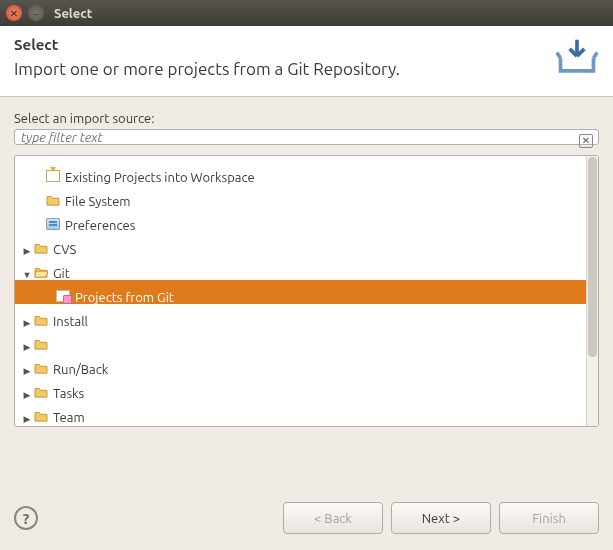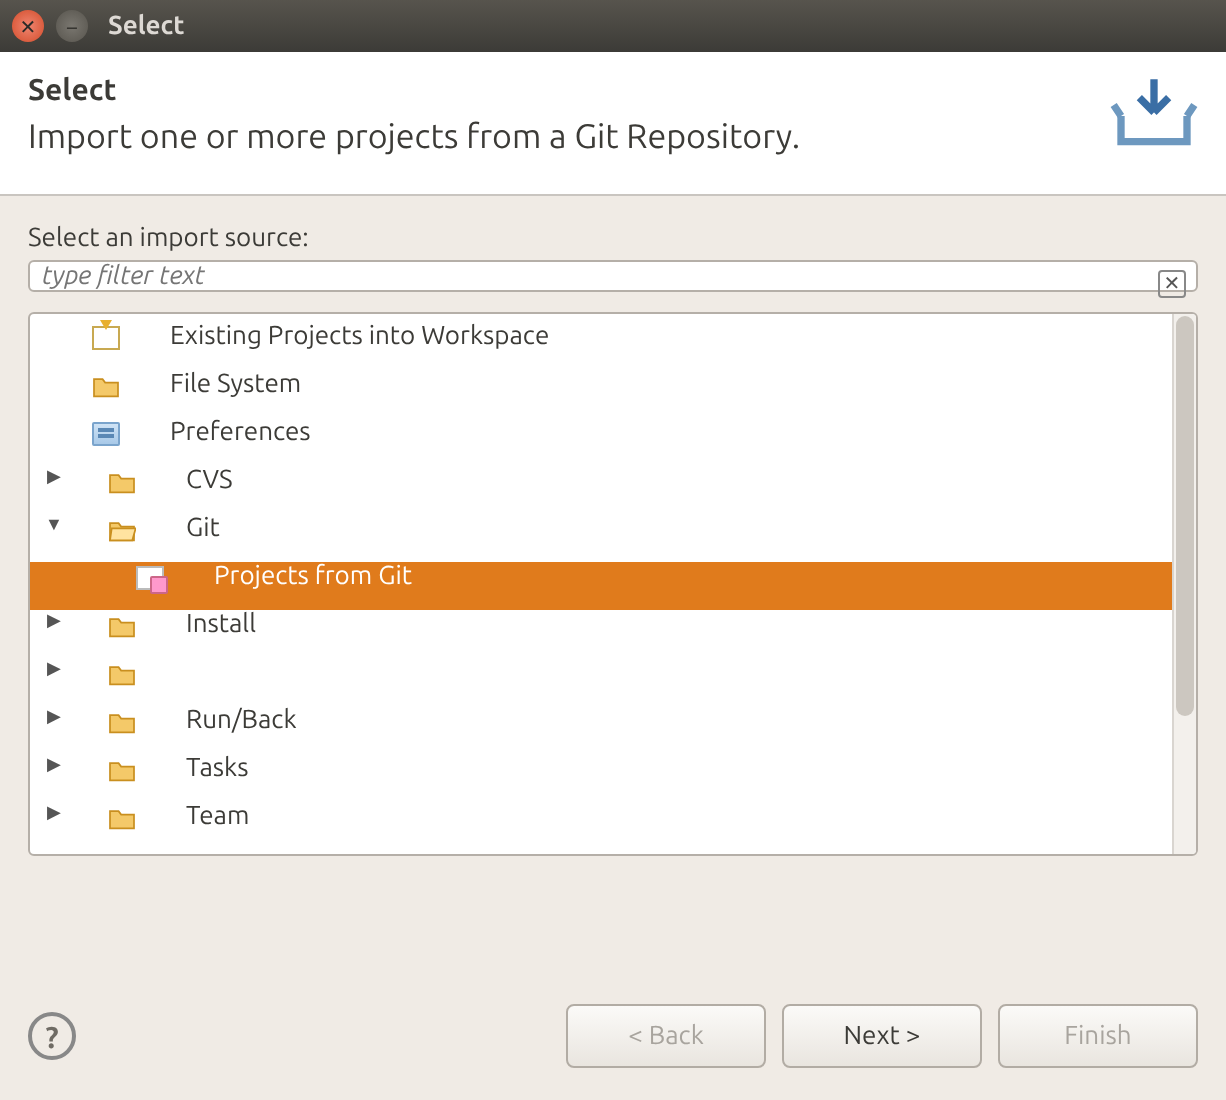--- a/index.html
+++ b/index.html
@@ -24,25 +24,25 @@
   .label { display: block; margin-bottom: 4px; }
   .filter-wrap { position: relative; margin-bottom: 10px; }
   .filter { width: 100%; height: 16px; border: 1px solid #b5afa8; border-radius: 3px; padding: 2px 24px 2px 6px; font-style: italic; color: #888; background: #fff; font-size: 13px; }
   .clear-x { position: absolute; right: 6px; top: 5px; width: 14px; height: 14px; border: 1px solid #888; border-radius: 2px; font-size: 10px; line-height: 12px; text-align: center; color: #555; cursor: pointer; }
 
   .tree-wrap { border: 1px solid #b5afa8; border-radius: 3px; background: #fff; height: 272px; position: relative; overflow: hidden; }
   .tree-body { position: absolute; inset: 0 12px 0 0; overflow: hidden; padding-top: 4px; }
   .scroll-track { position: absolute; right: 0; top: 0; bottom: 0; width: 12px; background: #f3f0ec; border-left: 1px solid #d9d5d0; }
   .scroll-thumb { position: absolute; left: 1px; right: 1px; top: 1px; height: 200px; background: #ccc7c0; border-radius: 5px; }
 
-  .row { display: flex; align-items: flex-start; height: 24px; padding-left: 6px; white-space: nowrap; cursor: default; gap: 20px; }
+  .row { display: flex; align-items: flex-end; height: 24px; padding-left: 6px; white-space: nowrap; cursor: default; }
   .row.sel { background: #e07b1c; color: #fff; }
   .tw { width: 12px; display: inline-flex; justify-content: center; font-size: 9px; color: #555; }
   .indent0 { padding-left: 30px; }
-  .indent1 { padding-left: 52px; }
+  .indent1 { padding-left: 40px; }
   .row .ic { width: 16px; height: 16px; display: inline-flex; align-items: center; justify-content: center; margin-right: 4px; }
   .row .lbl { }
 
   
   .folder-closed svg, .folder-open svg { width: 14px; height: 12px; }
   .pref-icon { width: 14px; height: 12px; background: linear-gradient(#cfe3f5,#a8c9e8); border: 1px solid #7aa4cc; border-radius: 1px; position: relative; }
   .pref-icon::before { content:""; position:absolute; left:2px; right:2px; top:2px; height:2px; background:#5a88b5; box-shadow: 0 3px 0 #5a88b5; }
   .git-item-icon { width:14px; height:12px; background:#fff; border:1px solid #bbb; position:relative; }
   .git-item-icon::after { content:""; position:absolute; right:-3px; bottom:-3px; width:7px; height:7px; background:#f9c; border:1px solid #c68; border-radius:1px; }
   .import-icon { width:14px; height:12px; background:#fff; border:1px solid #c8a951; position:relative; }

